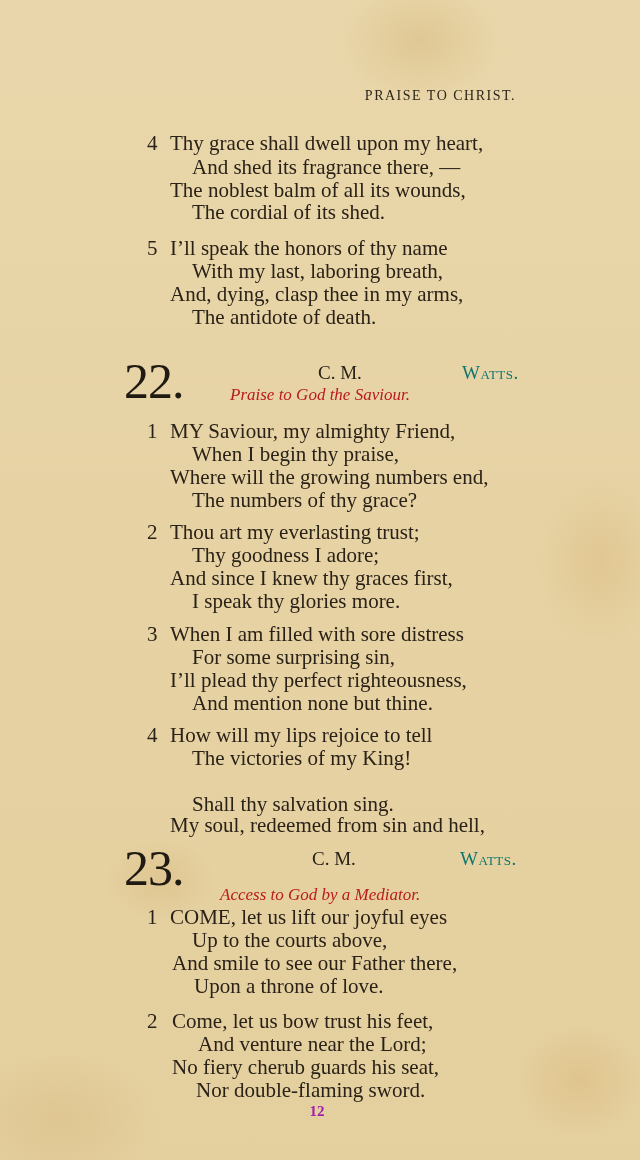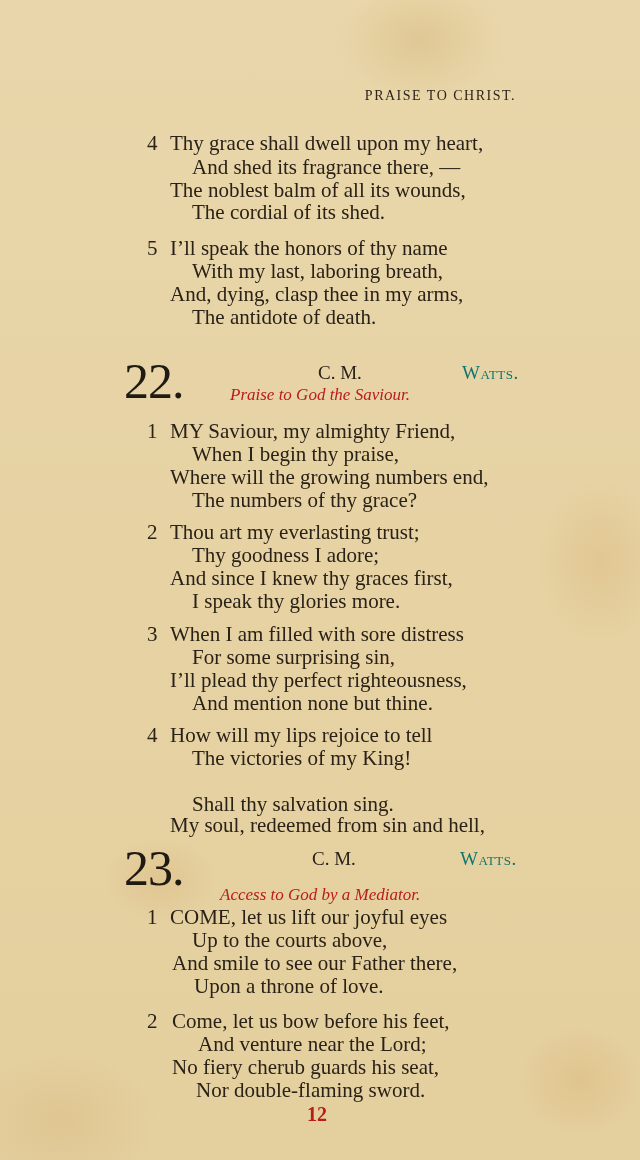--- a/index.html
+++ b/index.html
@@ -29,21 +29,21 @@
     font-size: 21px; line-height: 24px; white-space: nowrap; color: #2a2218;
   }
   .num { position: absolute; font-family: "Liberation Serif", serif; font-size: 21px; color: #2a2218; }
   .hymn-num {
     position: absolute; font-family: "Liberation Serif", serif;
     font-size: 50px; line-height: 50px; color: #1f1a12; letter-spacing: -1px;
   }
   .meter { position: absolute; font-family: "Liberation Serif", serif; font-size: 19px; color: #2a2218; }
   .author { position: absolute; font-family: "Liberation Serif", serif; font-size: 19px; color: #0f766e; font-variant: small-caps; letter-spacing: 0.5px; }
   .subtitle { position: absolute; font-family: "Liberation Serif", serif; font-style: italic; font-size: 17px; color: #b91c1c; }
-  .folio { position: absolute; top: 1103px; left: 0; width: 620px; text-align: center; padding-left: 14px; box-sizing: border-box; font-family: "Liberation Serif", serif; font-size: 20px; font-weight: bold; color: #b91c1c; }
+  .folio { position: absolute; top: 1103px; left: 0; width: 620px; text-align: center; padding-left: 14px; box-sizing: border-box; font-family: "Liberation Serif", serif; font-size: 15px; font-weight: bold; color: #a21caf; }
 </style>
 </head>
 <body>
 
 <div class="page">
 
   <div class="running-head">PRAISE TO CHRIST.</div>
 
   <div>
     <span class="num" style="left:147px;top:131px;">4</span>
@@ -98,20 +98,20 @@
     <span class="author" style="left:460px;top:848px;">Watts.</span>
     <span class="subtitle" style="left:220px;top:873px;margin-top:12px;">Access to God by a Mediator.</span>
 
     <span class="num" style="left:147px;top:905px;">1</span>
     <span class="line" style="left:170px;top:905px;">COME, let us lift our joyful eyes</span>
     <span class="line" style="left:192px;top:928px;">Up to the courts above,</span>
     <span class="line" style="left:172px;top:951px;">And smile to see our Father there,</span>
     <span class="line" style="left:194px;top:974px;">Upon a throne of love.</span>
 
     <span class="num" style="left:147px;top:1009px;">2</span>
-    <span class="line" style="left:172px;top:1009px;">Come, let us bow before his feet,</span>
+    <span class="line" style="left:172px;top:1009px;">Come, let us bow trust his feet,</span>
     <span class="line" style="left:198px;top:1032px;">And venture near the Lord;</span>
     <span class="line" style="left:172px;top:1055px;">No fiery cherub guards his seat,</span>
     <span class="line" style="left:196px;top:1078px;">Nor double-flaming sword.</span>
   </div>
 
   <div class="folio">12</div>
 </div>
 
 </body></html>

